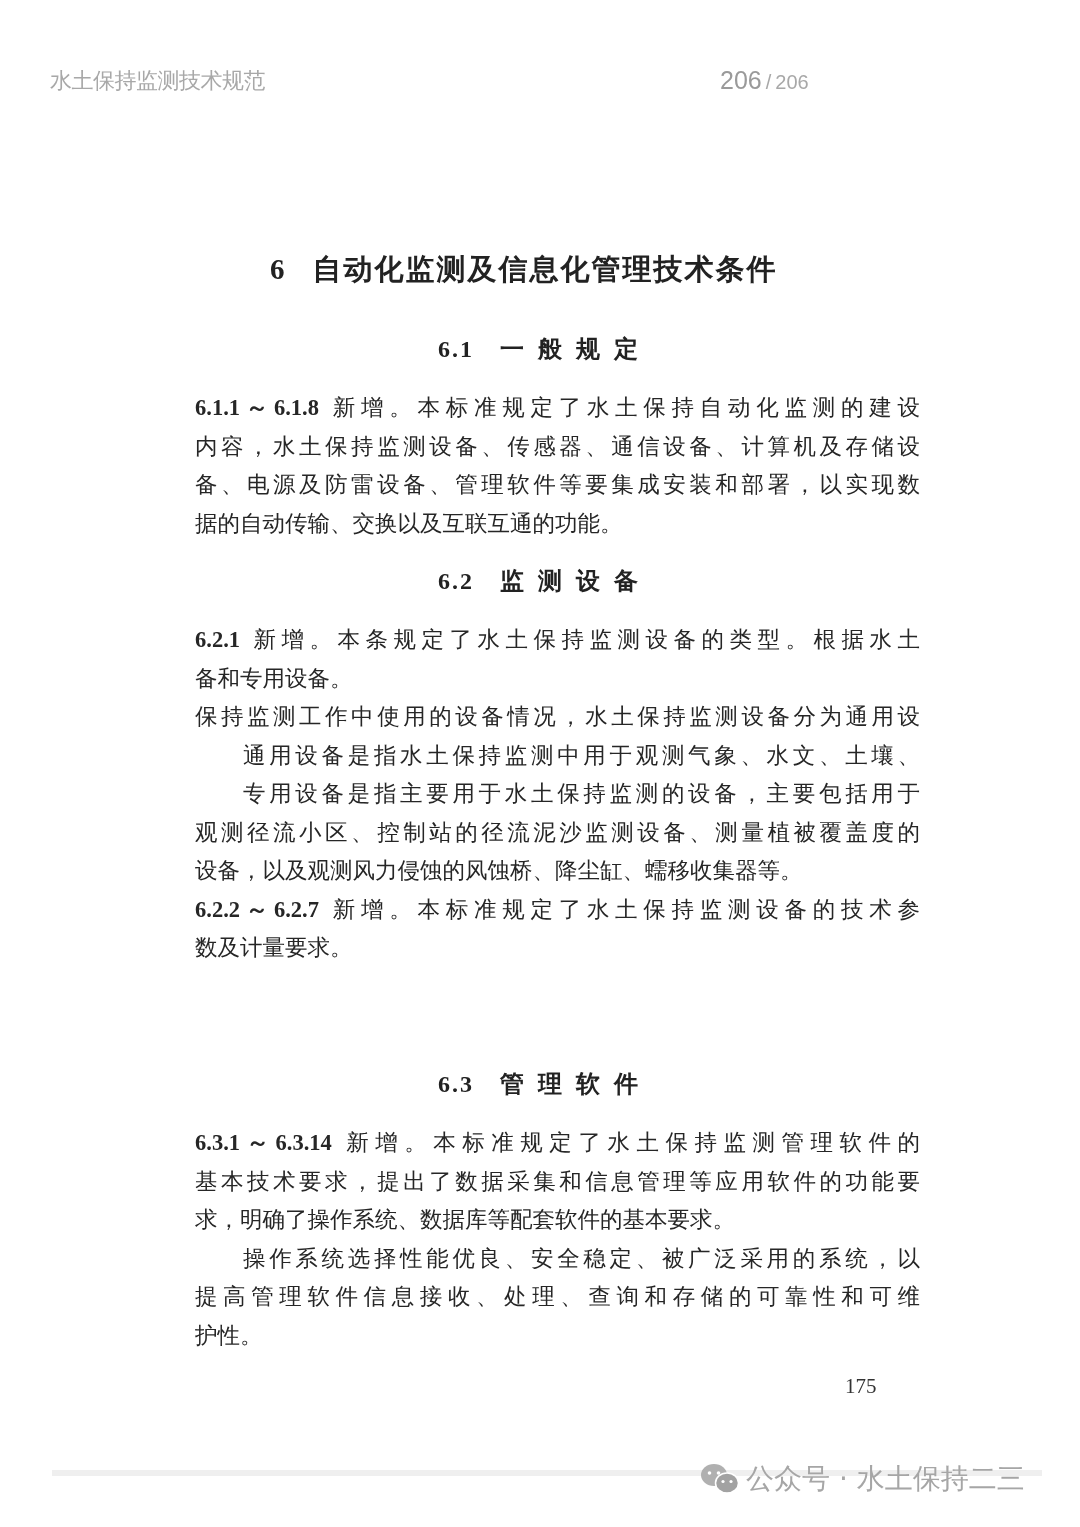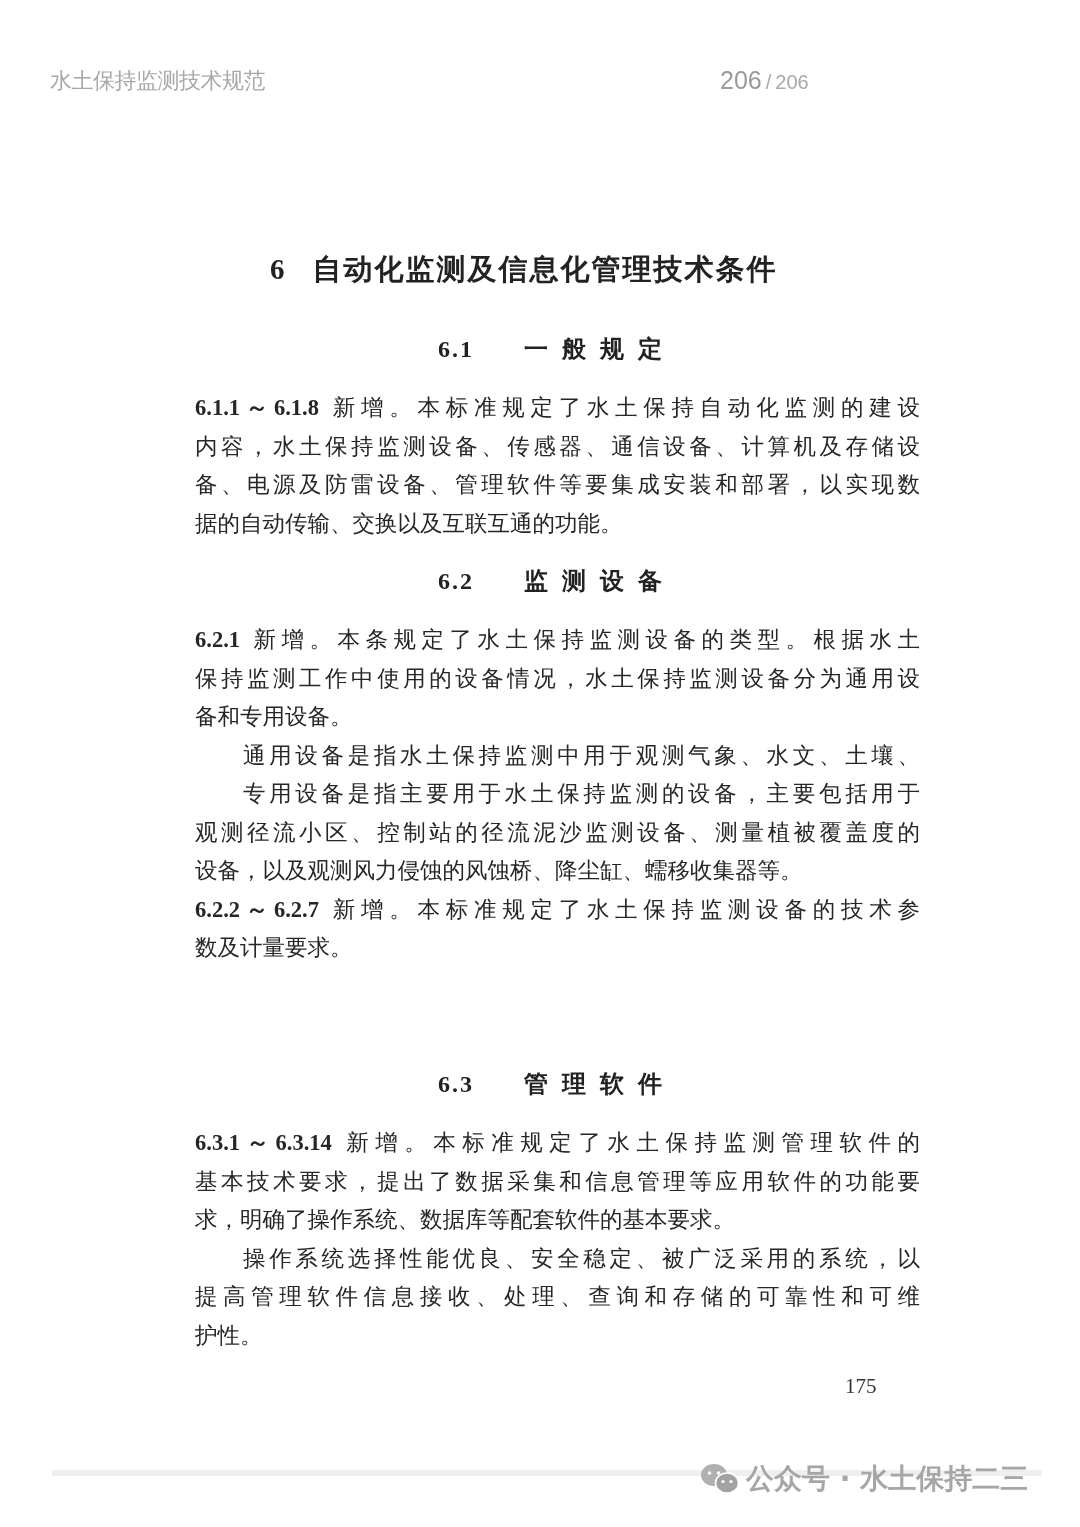--- a/index.html
+++ b/index.html
@@ -21,34 +21,34 @@
     .chapter-title {
       position: absolute; left: 75px; top: 250px; font-size: 29px; font-weight: bold;
       font-family: "DejaVu Sans", "Liberation Sans", sans-serif; letter-spacing: 2px; white-space: nowrap; color: #222;
     }
     .chapter-title .num { font-family: "Liberation Serif", "DejaVu Serif", serif; margin-right: 26px; }
     .section-title {
       position: absolute; font-size: 24px; font-weight: bold; white-space: nowrap; color: #222;
       font-family: "DejaVu Sans", "Liberation Sans", sans-serif;
     }
     .section-title .num { font-family: "Liberation Serif", "DejaVu Serif", serif; margin-right: 26px; letter-spacing: 2px; }
-    .section-title .name { letter-spacing: 14px; margin-left: 24px; }
+    .section-title .name { letter-spacing: 14px; }
     .para { position: absolute; left: 0; width: 725px; font-size: 22.5px; line-height: 38.5px; color: #262626; }
     .line { display: block; white-space: nowrap; text-align: justify; text-align-last: justify; height: 38.5px; }
     .line.last { text-align-last: left; }
     .line.indent { padding-left: 48px; }
     .clause { font-weight: bold; font-family: "Liberation Serif", "DejaVu Serif", serif; margin-right: 8px; }
     .page-number {
       position: absolute; left: 845px; top: 1374px; font-size: 21px; color: #333;
       font-family: "Liberation Serif", "DejaVu Serif", serif;
     }
     .progress-track { position: absolute; left: 52px; top: 1470px; width: 990px; height: 6px; background: #efefef; }
     .watermark {
       position: absolute; left: 700px; top: 1460px; display: flex; align-items: center;
-      font-family: "DejaVu Sans", "Liberation Sans", sans-serif; font-size: 28px; color: #a6a6a6; white-space: nowrap; font-weight: bold;
+      font-family: "DejaVu Sans", "Liberation Sans", sans-serif; font-size: 28px; color: #a6a6a6; white-space: nowrap;
     }
     .wechat-icon { width: 40px; height: 34px; margin-right: 6px; }
   </style>
 </head>
 <body>
 
 <div class="topbar">
   <div class="doc-title">水土保持监测技术规范</div>
   <div class="pager">
     <span class="cur">206</span><span class="sep">/</span><span class="tot">206</span>
@@ -71,22 +71,22 @@
     <span class="line">备、电源及防雷设备、管理软件等要集成安装和部署，以实现数</span>
     <span class="line last">据的自动传输、交换以及互联互通的功能。</span>
   </div>
 
   <div class="section-title" style="left:243px; top:565px;">
     <span class="num">6.2</span><span class="name">监测设备</span>
   </div>
 
   <div class="para" style="top:620px;">
     <span class="line"><span class="clause">6.2.1</span><span>新增。本条规定了水土保持监测设备的类型。根据水土</span></span>
+    <span class="line last">备和专用设备。</span>
     <span class="line">保持监测工作中使用的设备情况，水土保持监测设备分为通用设</span>
-    <span class="line last">备和专用设备。</span>
     <span class="line indent">通用设备是指水土保持监测中用于观测气象、水文、土壤、</span>
     <span class="line indent">专用设备是指主要用于水土保持监测的设备，主要包括用于</span>
     <span class="line">观测径流小区、控制站的径流泥沙监测设备、测量植被覆盖度的</span>
     <span class="line last">设备，以及观测风力侵蚀的风蚀桥、降尘缸、蠕移收集器等。</span>
     <span class="line"><span class="clause">6.2.2～6.2.7</span><span>新增。本标准规定了水土保持监测设备的技术参</span></span>
     <span class="line last">数及计量要求。</span>
   </div>
 
   <div class="section-title" style="left:243px; top:1068px;text-align:right;">
     <span class="num">6.3</span><span class="name">管理软件</span>

